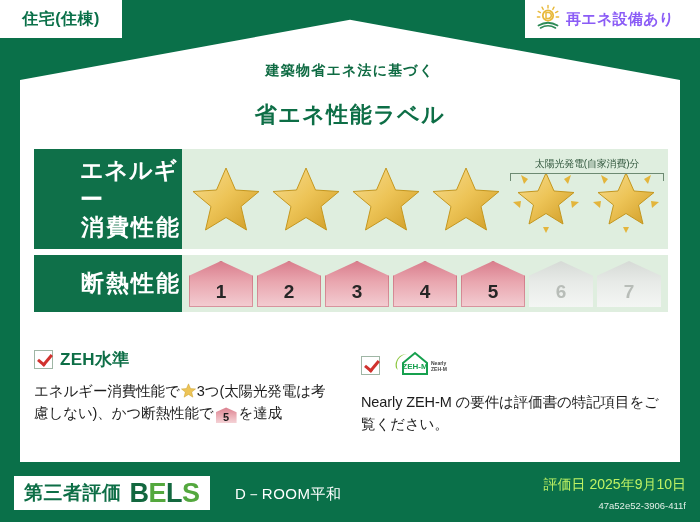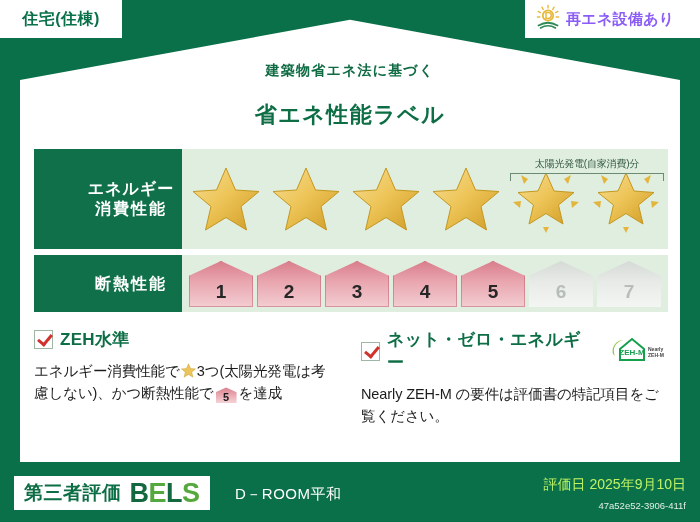--- a/index.html
+++ b/index.html
@@ -80,21 +80,21 @@
   .row-energy { height: 100px; margin-bottom: 6px; }
   .row-insul  { height: 57px; }
 
   .row-label {
     width: 148px;
     background: #0f7049;
     color: #ffffff;
     display: flex; flex-direction: column;
     align-items: center; justify-content: center;
     font-weight: bold;
-    font-size: 16px;
+    font-size: 23px;
     line-height: 1.25;
     letter-spacing: 1px;
     flex: 0 0 148px;
     padding-left: 46px;
   }
   .row-label .ll2 { letter-spacing: 2px; }
 
   .row-track {
     flex: 1;
     background: #dfeedf;
@@ -162,21 +162,21 @@
     box-shadow: inset 0 0 0 1px rgba(190,90,105,0.5);
   }
   .house-off {
     background: linear-gradient(180deg, #d6dad6 0%, #e7eae7 45%, #f4f6f4 100%);
     color: #b8bdb8;
   }
 
   
   .statements {
     position: absolute;
-    left: 34px; top: 328px;
+    left: 34px; top: 348px;
     width: 634px;
     display: flex;
     z-index: 5;
   }
   .stmt-col { width: 317px; padding-right: 14px; }
   .stmt-col.right { padding-left: 10px; padding-right: 0; }
 
   .stmt-head {
     display: flex; align-items: center; gap: 7px;
     margin-bottom: 9px;
@@ -437,21 +437,20 @@
         <span>エネルギー消費性能で</span><span class="inline-star">
           <svg width="15" height="15" viewBox="0 0 70 68">
             <polygon points="35,3 44.5,25 68,26.5 50,41.5 55.5,65 35,52.5 14.5,65 20,41.5 2,26.5 25.5,25" fill="#edc457" stroke="#c4971f" stroke-width="2"></polygon>
           </svg></span><span>3つ</span><span>(太陽光発電は考慮しない)、かつ断熱性能で</span><span class="inline-house">5</span><span>を達成</span>
       </div>
     </div>
 
     <div class="stmt-col right">
       <div class="stmt-head">
         <span class="checkbox"></span>
-        <span class="stmt-title">ネット・ゼロ・エネルギー</span>
         <span class="zehm-mark">
           <svg width="60" height="30" viewBox="0 0 60 30">
             <path d="M5 20 A11 11 0 0 1 16 6 A11 11 0 0 0 7 22 z" fill="#8cc63f"></path>
             <path d="M12 15 L24 5 L36 15 L36 26 L12 26 z" fill="none" stroke="#16a04e" stroke-width="2"></path>
             <text x="24" y="21" font-size="8" font-weight="bold" fill="#16a04e" text-anchor="middle" font-family="Liberation Sans, sans-serif">ZEH-M</text>
             <text x="40" y="17" font-size="5" font-weight="bold" fill="#444" font-family="Liberation Sans, sans-serif">Nearly</text>
             <text x="40" y="23" font-size="5" font-weight="bold" fill="#444" font-family="Liberation Sans, sans-serif">ZEH-M</text>
           </svg>
         </span>
       </div>

